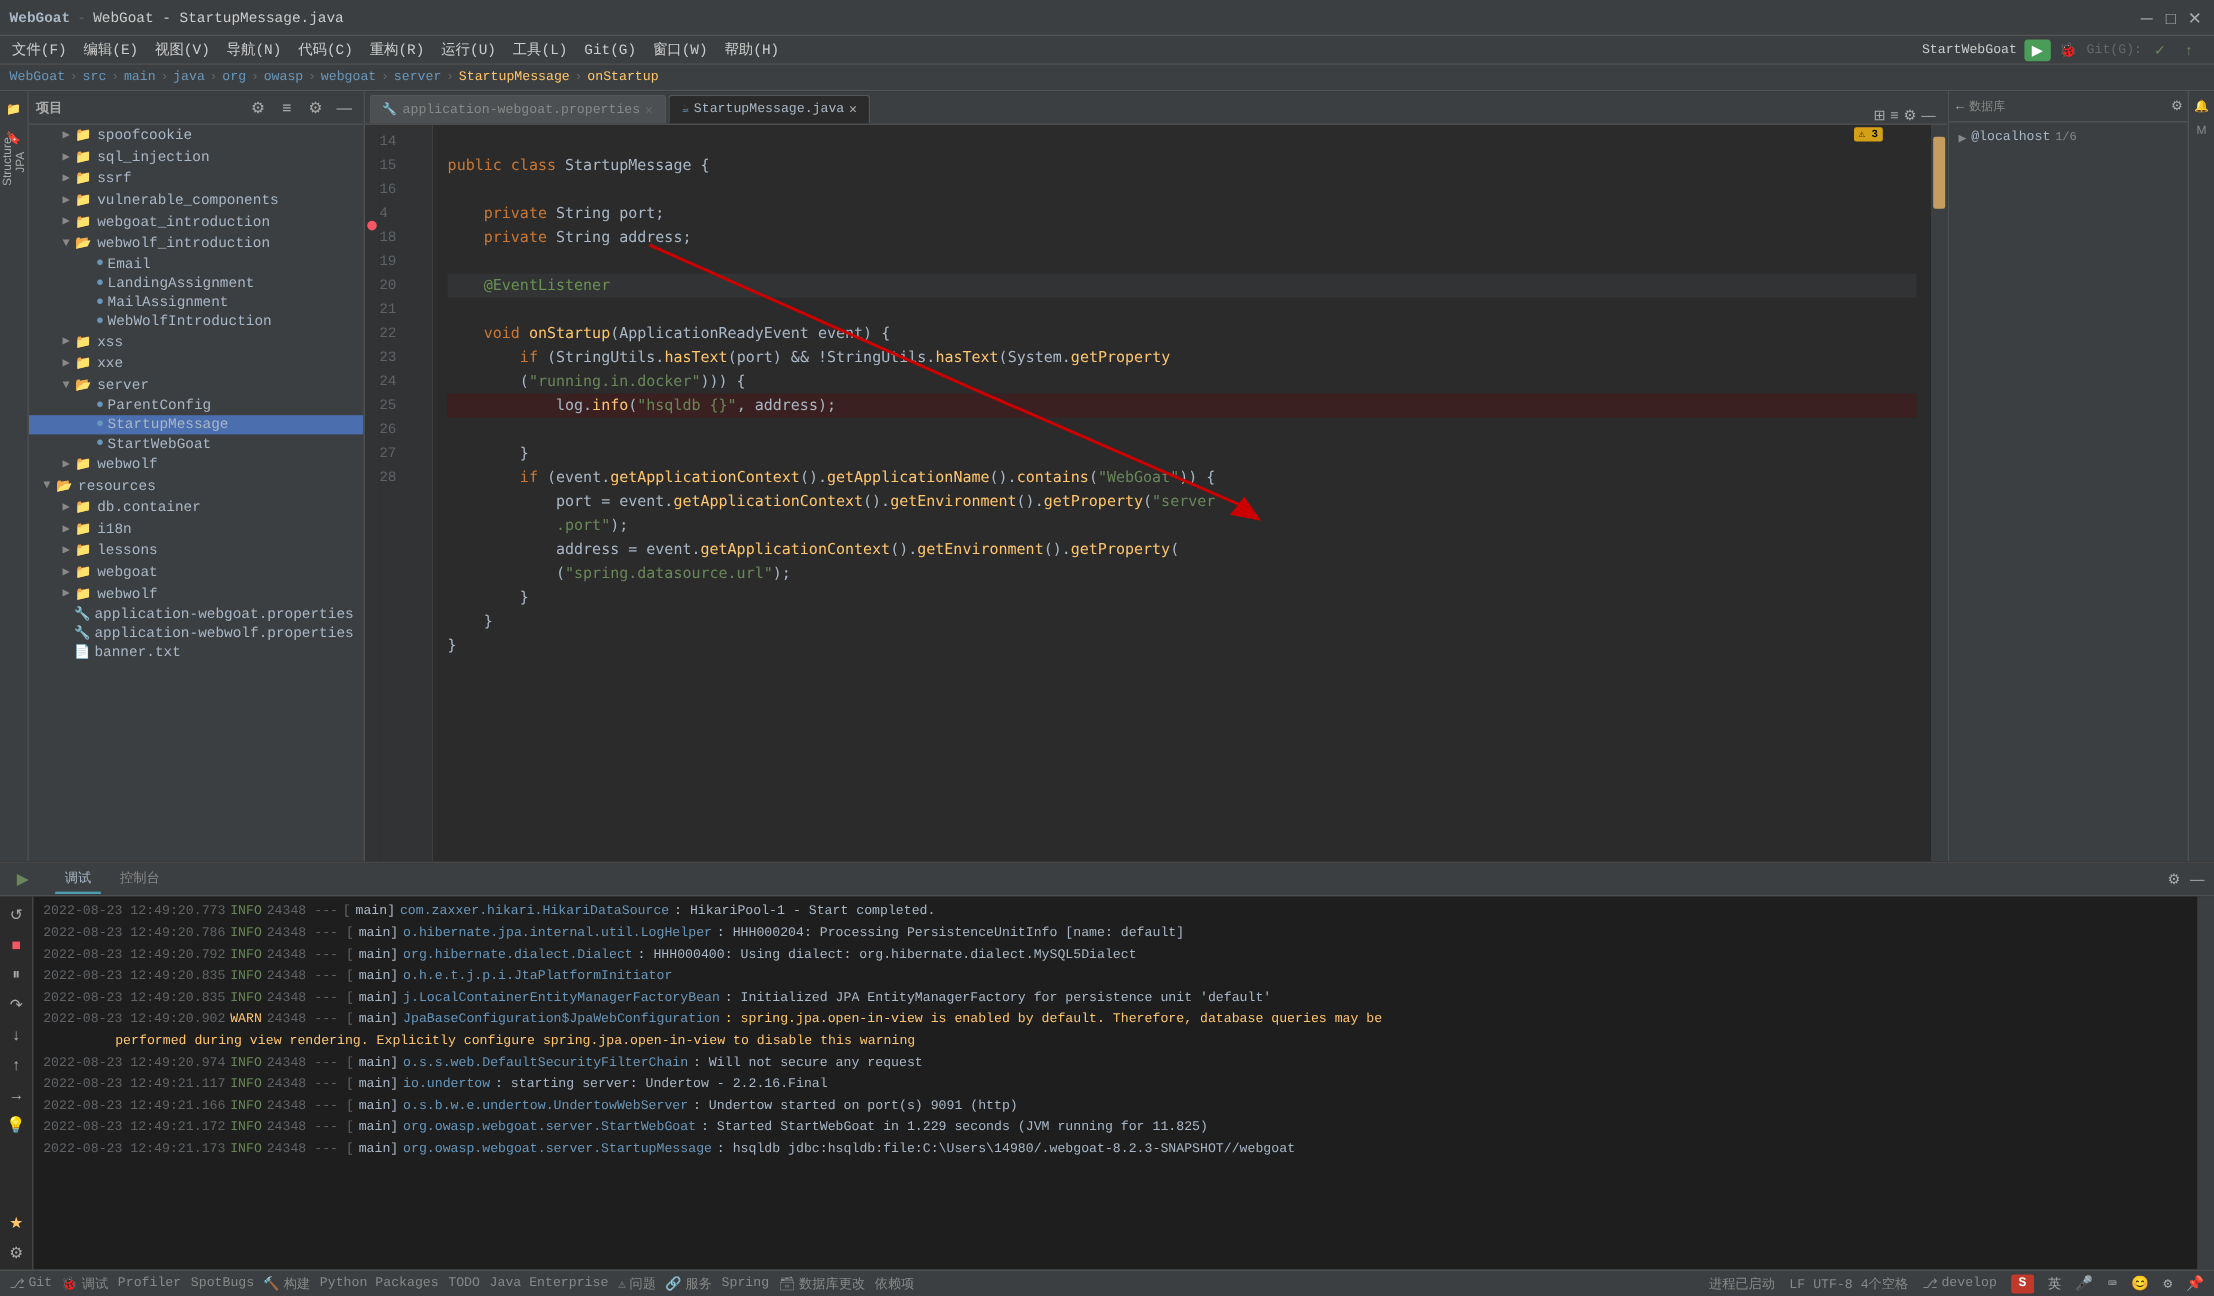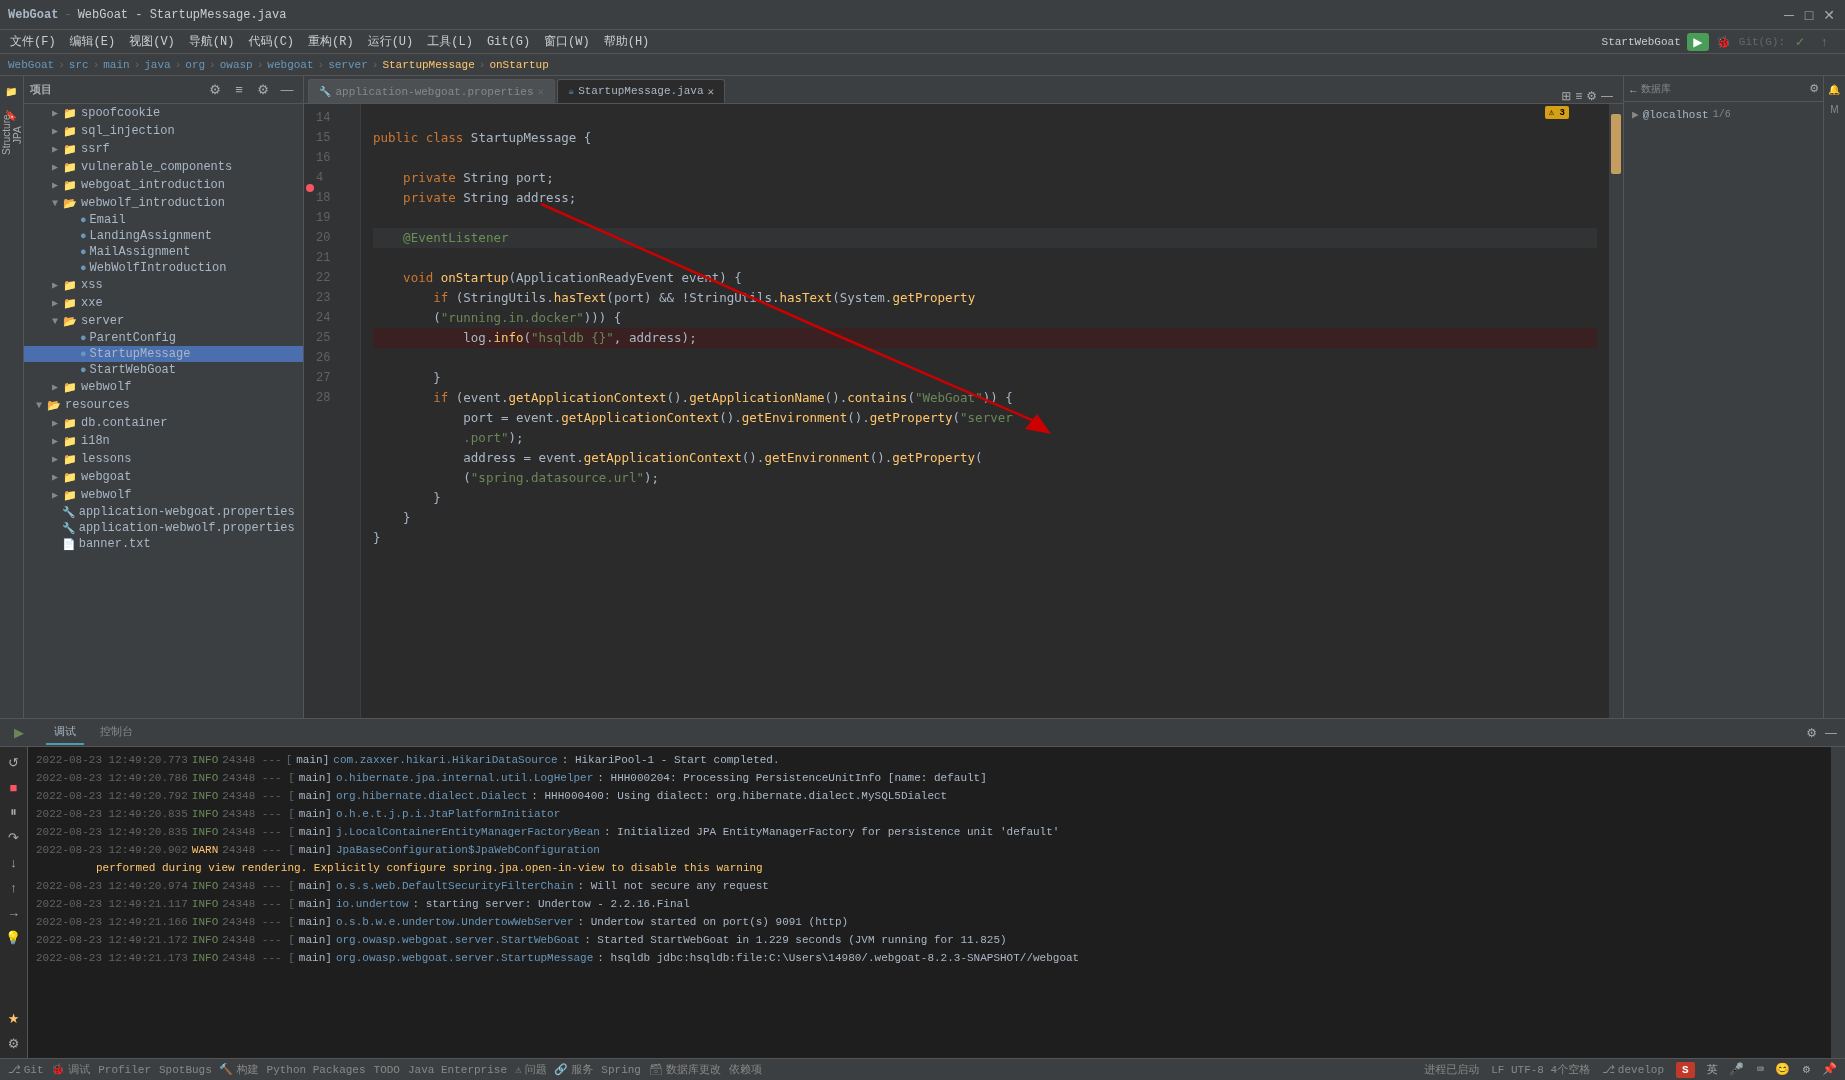--- a/index.html
+++ b/index.html
@@ -726,20 +726,21 @@
         <span style="color:#a9b7c6;">main]</span>
         <span style="color:#6897bb;">j.LocalContainerEntityManagerFactoryBean</span>
         <span style="color:#a9b7c6;">: Initialized JPA EntityManagerFactory for persistence unit 'default'</span>
       </div>
       <div class="log-line">
         <span class="log-timestamp">2022-08-23 12:49:20.902</span>
         <span class="log-level-warn">WARN</span>
         <span style="color:#606366;">24348 --- [</span>
         <span style="color:#a9b7c6;">main]</span>
         <span style="color:#6897bb;">JpaBaseConfiguration$JpaWebConfiguration</span>
+        <span style="color:#ffc66d;">: spring.jpa.open-in-view is enabled by default. Therefore, database queries may be</span>
       </div>
       <div class="log-line">
         <span style="color:#ffc66d;padding-left:60px;text-align:center;">performed during view rendering. Explicitly configure spring.jpa.open-in-view to disable this warning</span>
       </div>
       <div class="log-line">
         <span class="log-timestamp">2022-08-23 12:49:20.974</span>
         <span class="log-level-info">INFO</span>
         <span style="color:#606366;">24348 --- [</span>
         <span style="color:#a9b7c6;">main]</span>
         <span style="color:#6897bb;">o.s.s.web.DefaultSecurityFilterChain</span>

